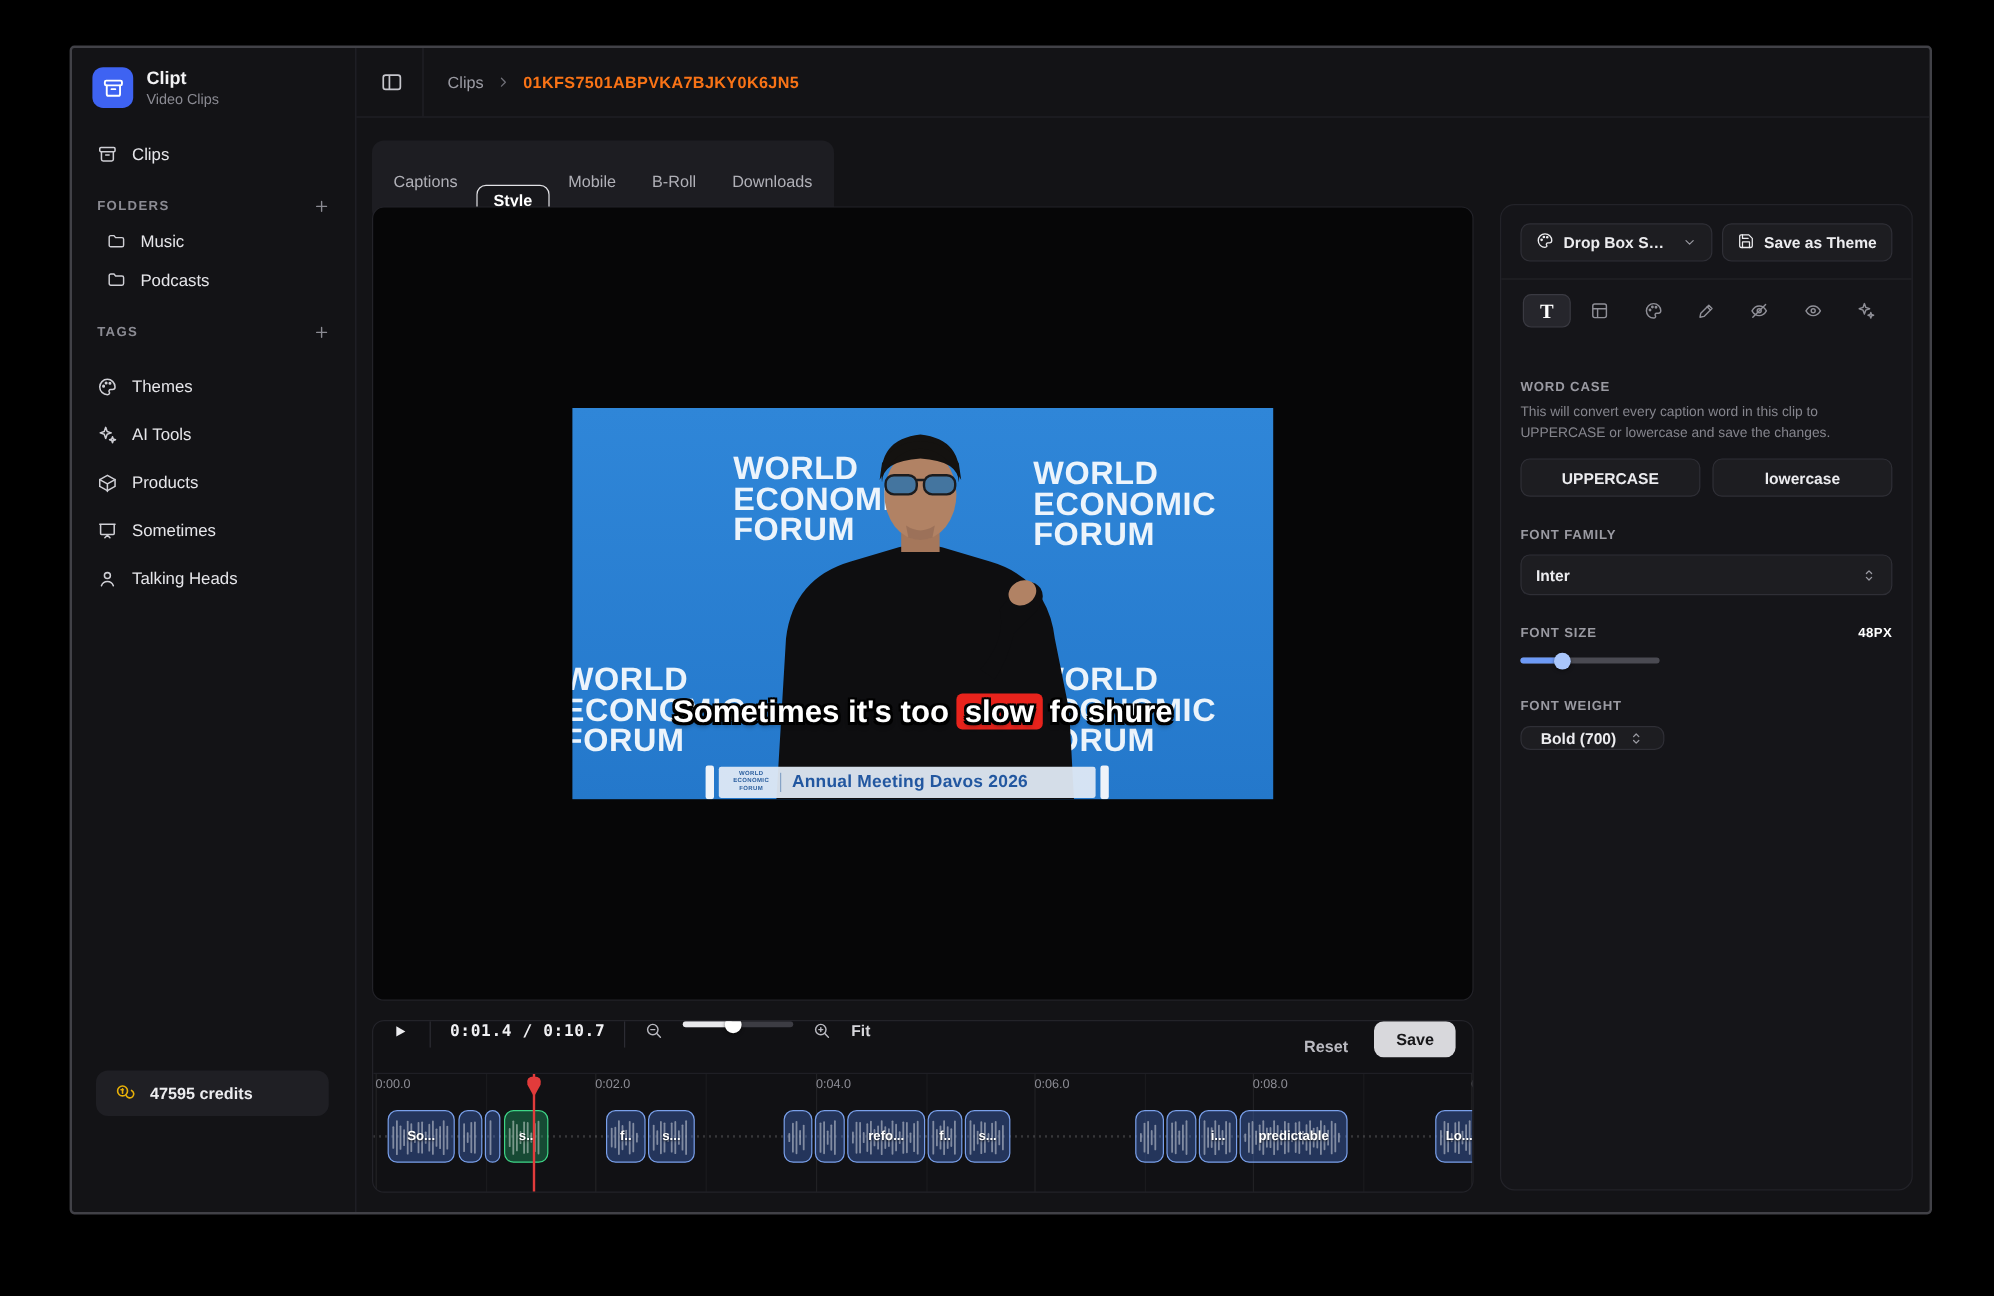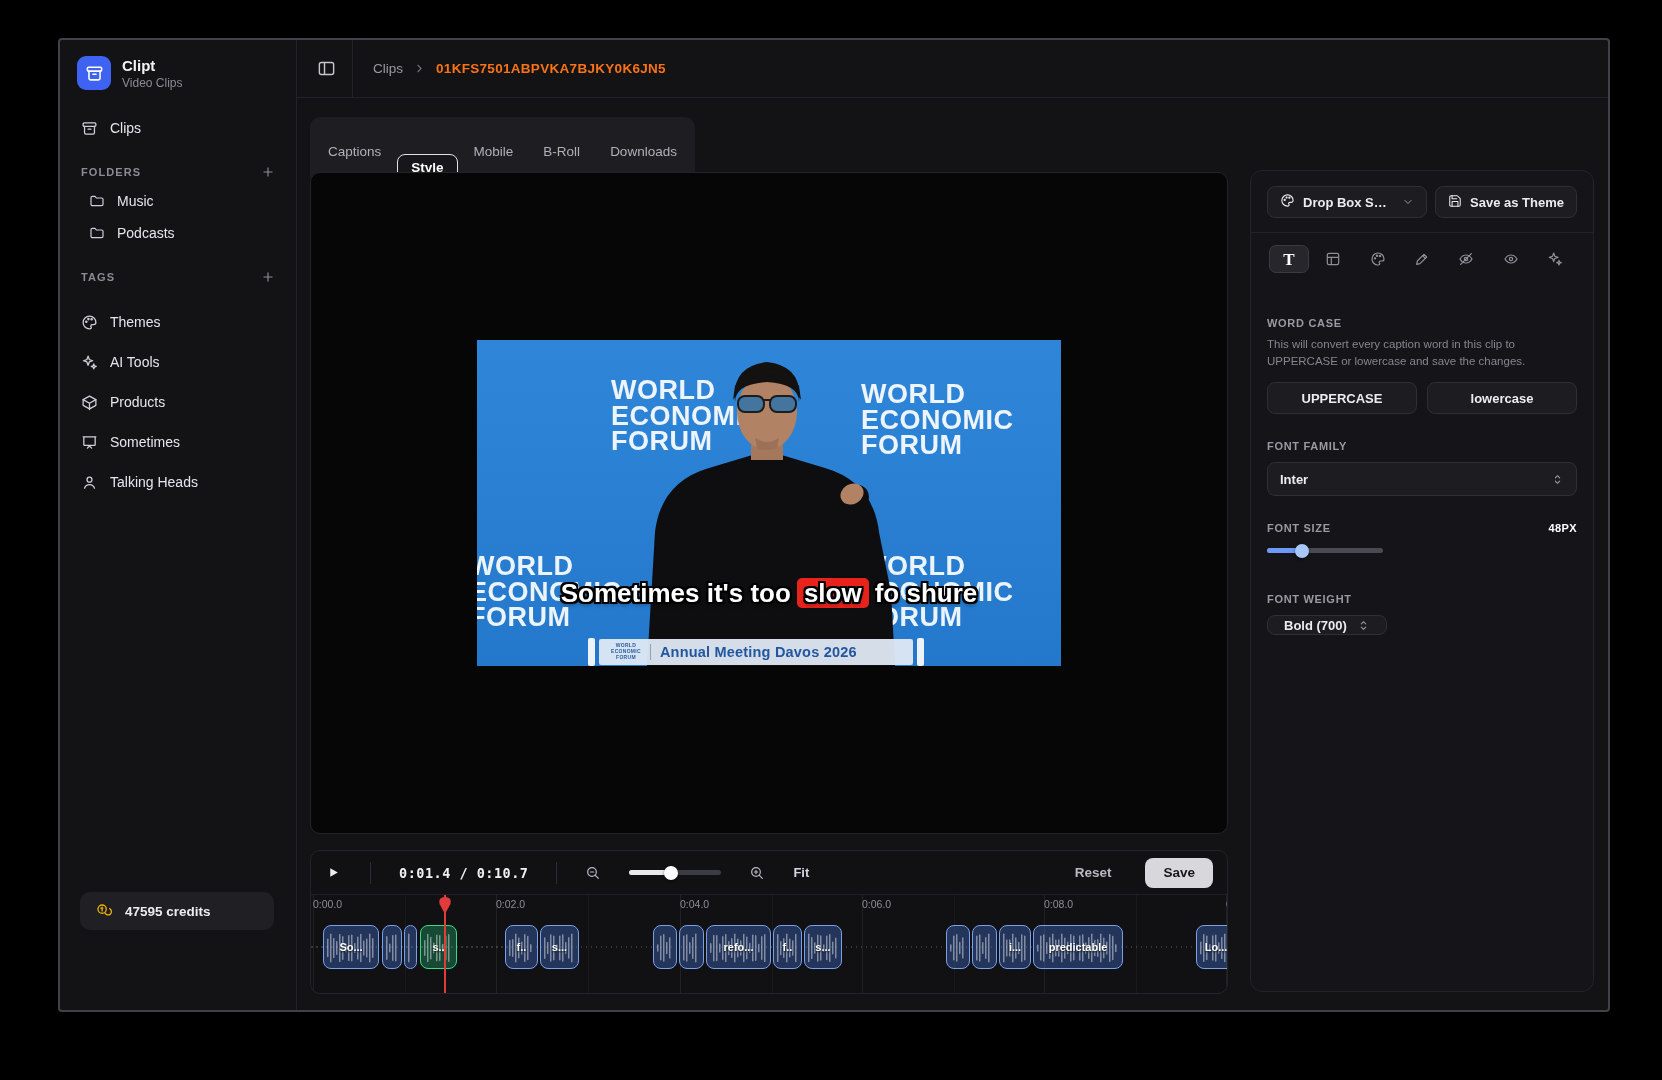--- a/index.html
+++ b/index.html
@@ -72,22 +72,22 @@
     width:7px; background:#eef3f9; border-radius:2px; }
   .banner::before { left:-11px; } .banner::after { right:-11px; }
   .banner-logo { font-size:5px; line-height:1.15; color:#2a5e9e; font-weight:700;
     text-align:center; letter-spacing:.3px; }
   .banner-div { width:1px; height:16px; background:rgba(42,94,158,.45); }
   .banner-title { font-size:14.5px; font-weight:700; color:#2257a0; letter-spacing:.2px; }
 
   
   .deck { position:absolute; left:13px; top:810px; width:918px; height:144px;
     background:#111114; border:1px solid #232329; border-radius:10px; overflow:hidden; }
-  .transport { height:44px; border-bottom:1px solid #1f1f25; display:flex; align-items:center;
-    gap:28px; padding:0 14px; }
+  .transport { height:44px; border-bottom:1px solid #1f1f25; display:flex; 
+    gap:16px; padding:0 14px; }
   .play-btn { background:none; border:none; color:#ececef; display:flex; cursor:pointer; padding:2px; }
   .t-div { width:1px; height:22px; background:#2c2c33; }
   .time { font-family:"DejaVu Sans Mono", monospace; font-size:13.5px; letter-spacing:.5px;
     color:#f0f0f3; font-weight:700; white-space:nowrap; }
   .mag-btn { background:none; border:none; color:#b9b9c0; display:flex; cursor:pointer; }
   .zslider { width:92px; height:5px; background:#3c3c43; border-radius:3px; position:relative; cursor:pointer; }
   .zslider .zfill { height:100%; border-radius:3px; background:#e9e9ec; }
   .zslider .zthumb { position:absolute; top:50%; transform:translate(-50%,-50%); width:14px;
     height:14px; border-radius:50%; background:#fff; box-shadow:0 1px 3px rgba(0,0,0,.5); }
   .fit-label { font-size:13px; color:#d6d6db; font-weight:600; cursor:pointer; }
@@ -733,21 +733,21 @@
 
       <div class="fs-head">
         <span class="group-title">FONT SIZE</span>
         <span class="fs-value">48PX</span>
       </div>
       <div class="slider">
         <div class="fill" style="width: 30%;"></div>
         <div class="thumb" style="left: 30%;"></div>
       </div>
 
-      <div class="group-title" style="margin-top:40px">FONT WEIGHT</div>
+      <div class="group-title" style="margin-top:30px">FONT WEIGHT</div>
       <button class="btn-dark select fw-select">
         <span>Bold (700)</span>
         <span class="ch">
           <svg width="13" height="13" viewBox="0 0 24 24" fill="none" stroke="currentColor" stroke-width="2" stroke-linecap="round" stroke-linejoin="round">
               <path d="M8 9l4-4 4 4M8 15l4 4 4-4"></path>
             </svg>
         </span>
       </button>
     </aside>
 

